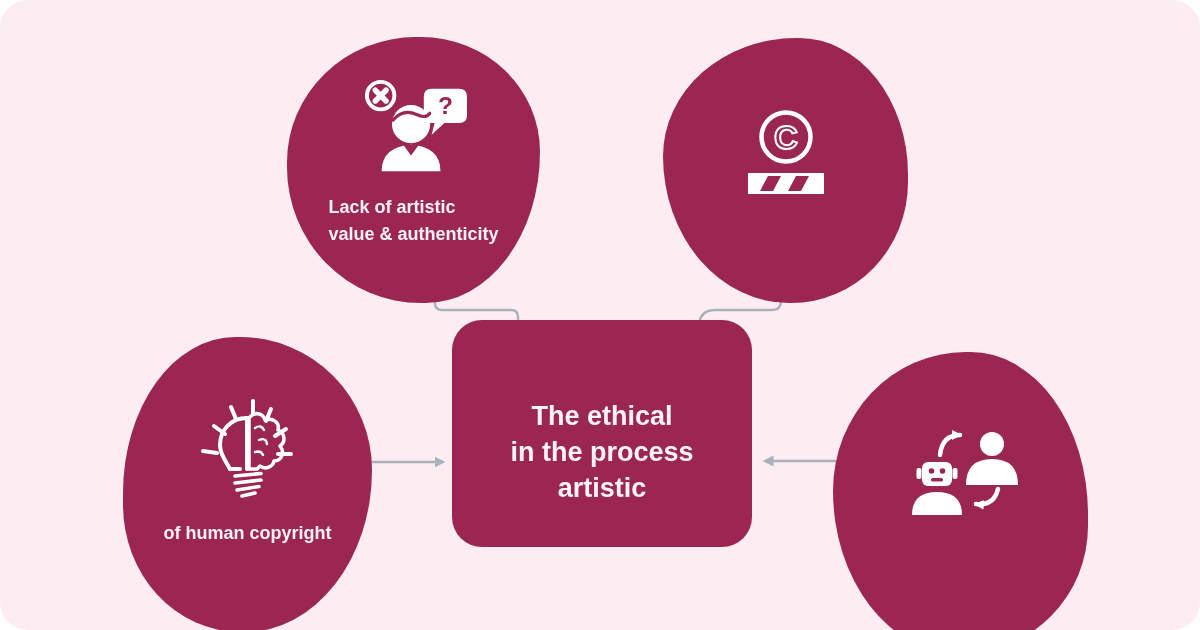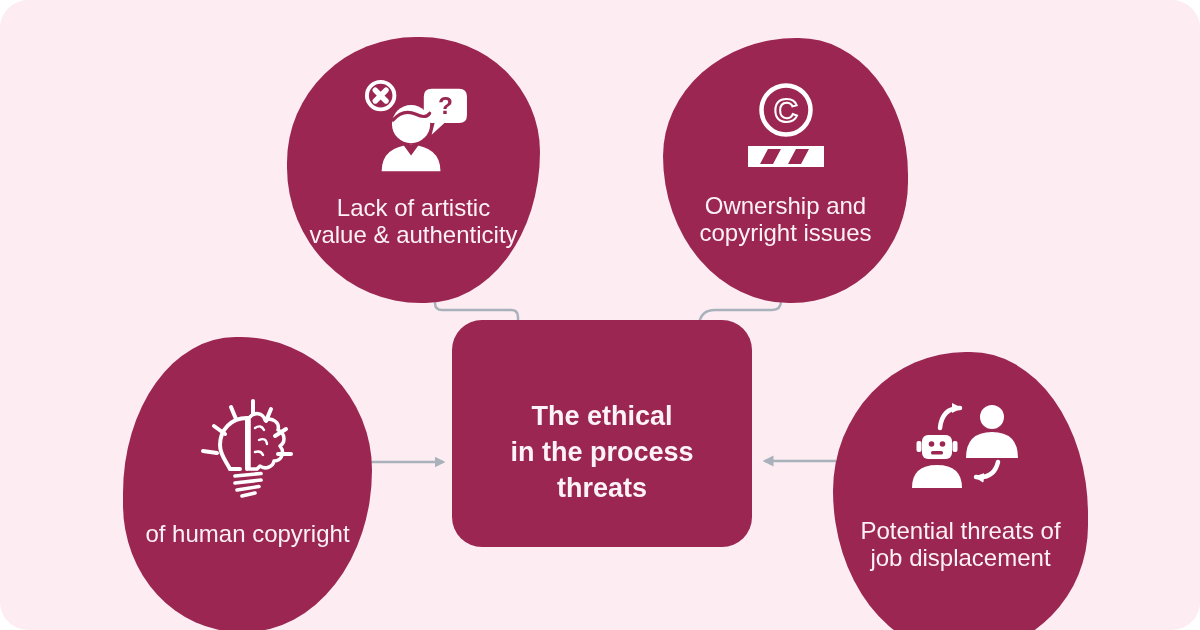--- a/index.html
+++ b/index.html
@@ -18,21 +18,21 @@
   }
   .blob-tl { left:287px; top:37px;  width:253px; height:250px;
     border-radius:52% 48% 46% 54% / 48% 44% 58% 52%; padding-bottom:16px; }
   .blob-tr { left:663px; top:38px;  width:245px; height:249px;
     border-radius:55% 45% 48% 52% / 45% 52% 46% 56%; padding-bottom:16px; }
   .blob-bl { left:123px; top:337px; width:249px; height:265px;
     border-radius:46% 54% 52% 48% / 54% 46% 56% 44%; padding-bottom:30px; }
   .blob-br { left:833px; top:352px; width:255px; height:263px;
     border-radius:53% 47% 50% 50% / 47% 55% 43% 55%; padding-bottom:38px; }
   .blob-icon { margin-bottom:12px; }
-  .blob-label { font-size:24px; line-height:27px; text-align:center; font-weight:400; }
+  .blob-label { font-size:18px; line-height:27px; font-weight:700; }
   .center-box {
     position:absolute; left:452px; top:320px; width:300px; height:227px;
     background:#9a2651; border-radius:30px;
     display:flex; flex-direction:column; align-items:center; justify-content:center;
     color:#fdf2f7;
   }
   .center-title { font-size:27px; line-height:36px; font-weight:bold; text-align:center;margin-top:36px; }
   .connectors { position:absolute; left:0; top:0; pointer-events:none; }
 </style>
 </head>
@@ -77,24 +77,20 @@
   <div class="blob blob-tr">
     <div class="blob-icon">
       <svg width="92" height="96" viewBox="0 0 92 96">
         <circle cx="46" cy="30" r="24.5" fill="none" stroke="#ffffff" stroke-width="4.5"></circle>
         <text x="46" y="41.5" text-anchor="middle" font-size="33" font-weight="bold" fill="none" stroke="#ffffff" stroke-width="2">C</text>
         <rect x="8" y="66" width="76" height="21" fill="#ffffff"></rect>
         <polygon points="28,69 41,69 33,84 20,84" fill="#9a2651"></polygon>
         <polygon points="56,69 69,69 61,84 48,84" fill="#9a2651"></polygon>
       </svg>
     </div>
-    <div class="blob-label">
-      <div>Ownership and</div>
-      <div>copyright issues</div>
-    </div>
   </div>
 
   <div class="blob blob-bl">
     <div class="blob-icon">
       <svg width="110" height="112" viewBox="0 0 110 112">
         <g stroke="#ffffff" stroke-width="4" stroke-linecap="round" fill="none">
           <path d="M10 59 L 24 61"></path>
           <path d="M21 34 L 32 42"></path>
           <path d="M38 15 L 43 27"></path>
           <path d="M60 9 L 60 22"></path>
@@ -135,26 +131,22 @@
         <rect x="31" y="54" width="12" height="3.5" rx="1.6" fill="#9a2651"></rect>
         <path d="M12 91 Q 12 68 37 68 Q 62 68 62 91 Z" fill="#ffffff"></path>
         <circle cx="92" cy="20" r="12" fill="#ffffff"></circle>
         <path d="M66 61 Q 66 35 92 35 Q 118 35 118 61 Z" fill="#ffffff"></path>
         <g stroke="#ffffff" stroke-width="4.5" fill="none" stroke-linecap="round">
           <path d="M40 31 Q 42 11 60 11" marker-end="url(#arrow-white)"></path>
           <path d="M98 65 Q 94 82 76 80" marker-end="url(#arrow-white)"></path>
         </g>
       </svg>
     </div>
-    <div class="blob-label">
-      <div>Potential threats of</div>
-      <div>job displacement</div>
-    </div>
   </div>
 
   <div class="center-box">
     <div class="center-title">
       <div>The ethical</div>
       <div>in the process</div>
-      <div>threats</div>
+      <div>artistic</div>
     </div>
   </div>
 </div>
 
 </body></html>

